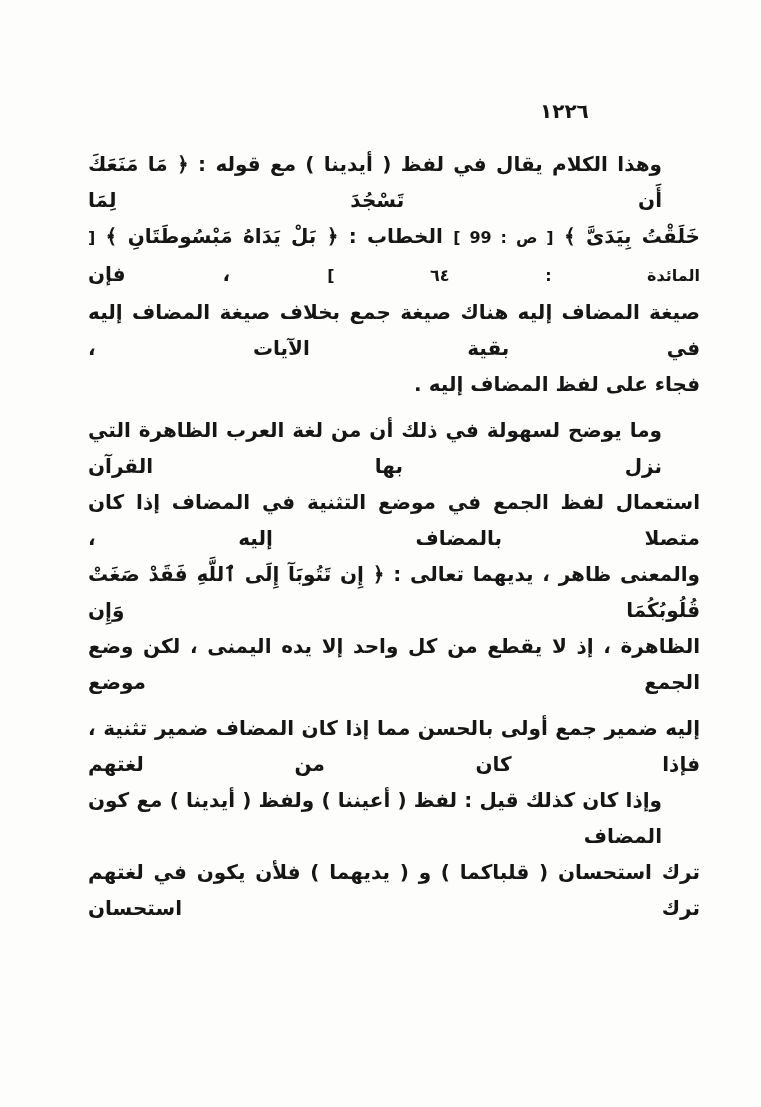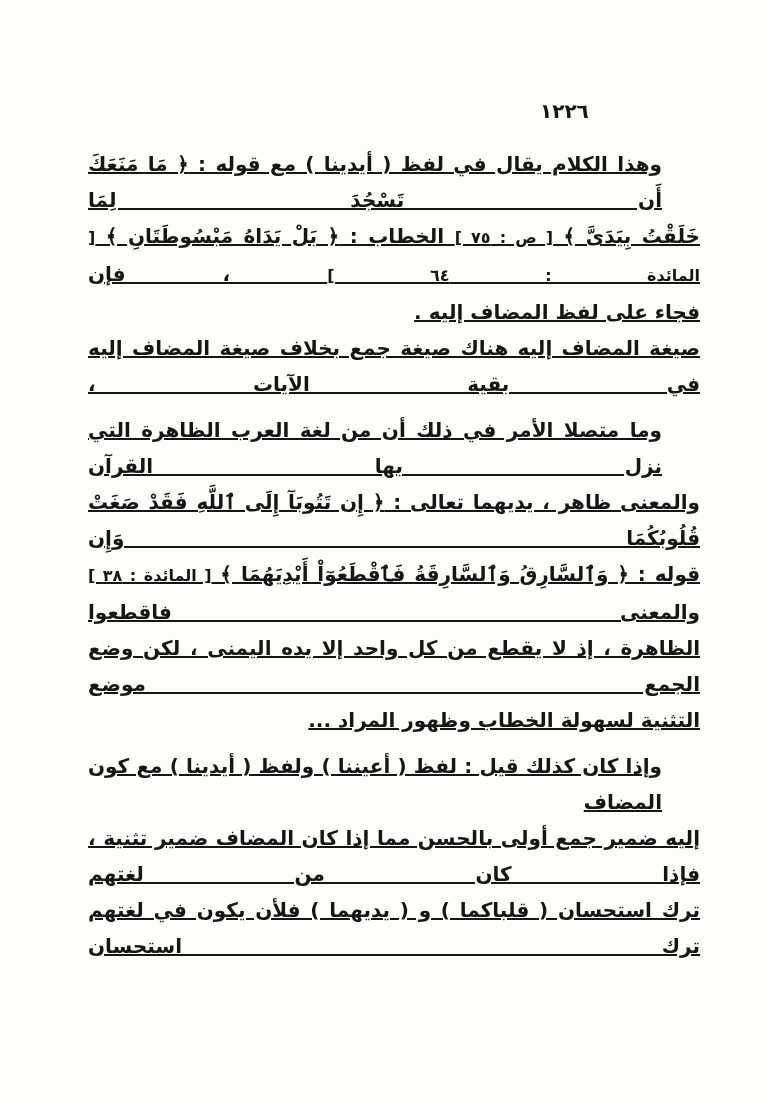--- a/index.html
+++ b/index.html
@@ -26,46 +26,44 @@
     padding-left:452px;
     letter-spacing:2px;
     margin-bottom:22px;
   }
   .main{font-size:20px;font-weight:700;line-height:36px;}
   .para{margin-bottom:10px;}
   .line{
     text-align:justify;
     text-align-last:justify;
     white-space:normal;
-    text-decoration:underline;
   }
   .line.short{text-align-last:right;}
   .main .line.first{padding-right:38px;}
   .seg-q{font-weight:800;}
   .seg-r{font-size:16px;font-weight:700;}
 </style>
 </head>
 <body>
 
 <div class="page">
   <div class="pageno">١٢٢٦</div>
   <div class="main">
       <div class="para">
         <div class="line first"><span class="seg-t">وهذا الكلام يقال في لفظ ( أيدينا ) مع قوله : </span><span class="seg-q">﴿ مَا مَنَعَكَ أَن تَسْجُدَ لِمَا</span></div>
-        <div class="line"><span class="seg-q">خَلَقْتُ بِيَدَىَّ ﴾ </span><span class="seg-r">[ ص : ٧٥ ]</span><span class="seg-t"> الخطاب : </span><span class="seg-q">﴿ بَلْ يَدَاهُ مَبْسُوطَتَانِ ﴾ </span><span class="seg-r">[ المائدة : ٦٤ ]</span><span class="seg-t"> ، فإن</span></div>
+        <div class="line"><span class="seg-q">خَلَقْتُ بِيَدَىَّ ﴾ </span><span class="seg-r">[ ص : 99 ]</span><span class="seg-t"> الخطاب : </span><span class="seg-q">﴿ بَلْ يَدَاهُ مَبْسُوطَتَانِ ﴾ </span><span class="seg-r">[ المائدة : ٦٤ ]</span><span class="seg-t"> ، فإن</span></div>
+        <div class="line"><span class="seg-t">صيغة المضاف إليه هناك صيغة جمع بخلاف صيغة المضاف إليه في بقية الآيات ،</span></div>
         <div class="line short"><span class="seg-t">فجاء على لفظ المضاف إليه .</span></div>
-        <div class="line"><span class="seg-t">صيغة المضاف إليه هناك صيغة جمع بخلاف صيغة المضاف إليه في بقية الآيات ،</span></div>
       </div>
       <div class="para">
-        <div class="line first"><span class="seg-t">وما متصلا الأمر في ذلك أن من لغة العرب الظاهرة التي نزل بها القرآن</span></div>
+        <div class="line first"><span class="seg-t">وما يوضح لسهولة في ذلك أن من لغة العرب الظاهرة التي نزل بها القرآن</span></div>
+        <div class="line"><span class="seg-t">استعمال لفظ الجمع في موضع التثنية في المضاف إذا كان متصلا بالمضاف إليه ،</span></div>
         <div class="line"><span class="seg-t">والمعنى ظاهر ، يديهما تعالى : </span><span class="seg-q">﴿ إِن تَتُوبَآ إِلَى ٱللَّهِ فَقَدْ صَغَتْ قُلُوبُكُمَا وَإِن</span></div>
-        <div class="line"><span class="seg-t">قوله : </span><span class="seg-q">﴿ وَٱلسَّارِقُ وَٱلسَّارِقَةُ فَٱقْطَعُوٓاْ أَيْدِيَهُمَا ﴾ </span><span class="seg-r">[ المائدة : ٣٨ ]</span><span class="seg-t"> والمعنى فاقطعوا</span></div>
         <div class="line"><span class="seg-t">الظاهرة ، إذ لا يقطع من كل واحد إلا يده اليمنى ، لكن وضع الجمع موضع</span></div>
-        <div class="line short"><span class="seg-t">التثنية لسهولة الخطاب وظهور المراد ...</span></div>
       </div>
       <div class="para">
+        <div class="line"><span class="seg-t">إليه ضمير جمع أولى بالحسن مما إذا كان المضاف ضمير تثنية ، فإذا كان من لغتهم</span></div>
         <div class="line first"><span class="seg-t">وإذا كان كذلك قيل : لفظ ( أعيننا ) ولفظ ( أيدينا ) مع كون المضاف</span></div>
-        <div class="line"><span class="seg-t">إليه ضمير جمع أولى بالحسن مما إذا كان المضاف ضمير تثنية ، فإذا كان من لغتهم</span></div>
         <div class="line"><span class="seg-t">ترك استحسان ( قلباكما ) و ( يديهما ) فلأن يكون في لغتهم ترك استحسان</span></div>
       </div>
     </div>
 
 </div>
 
 </body></html>

